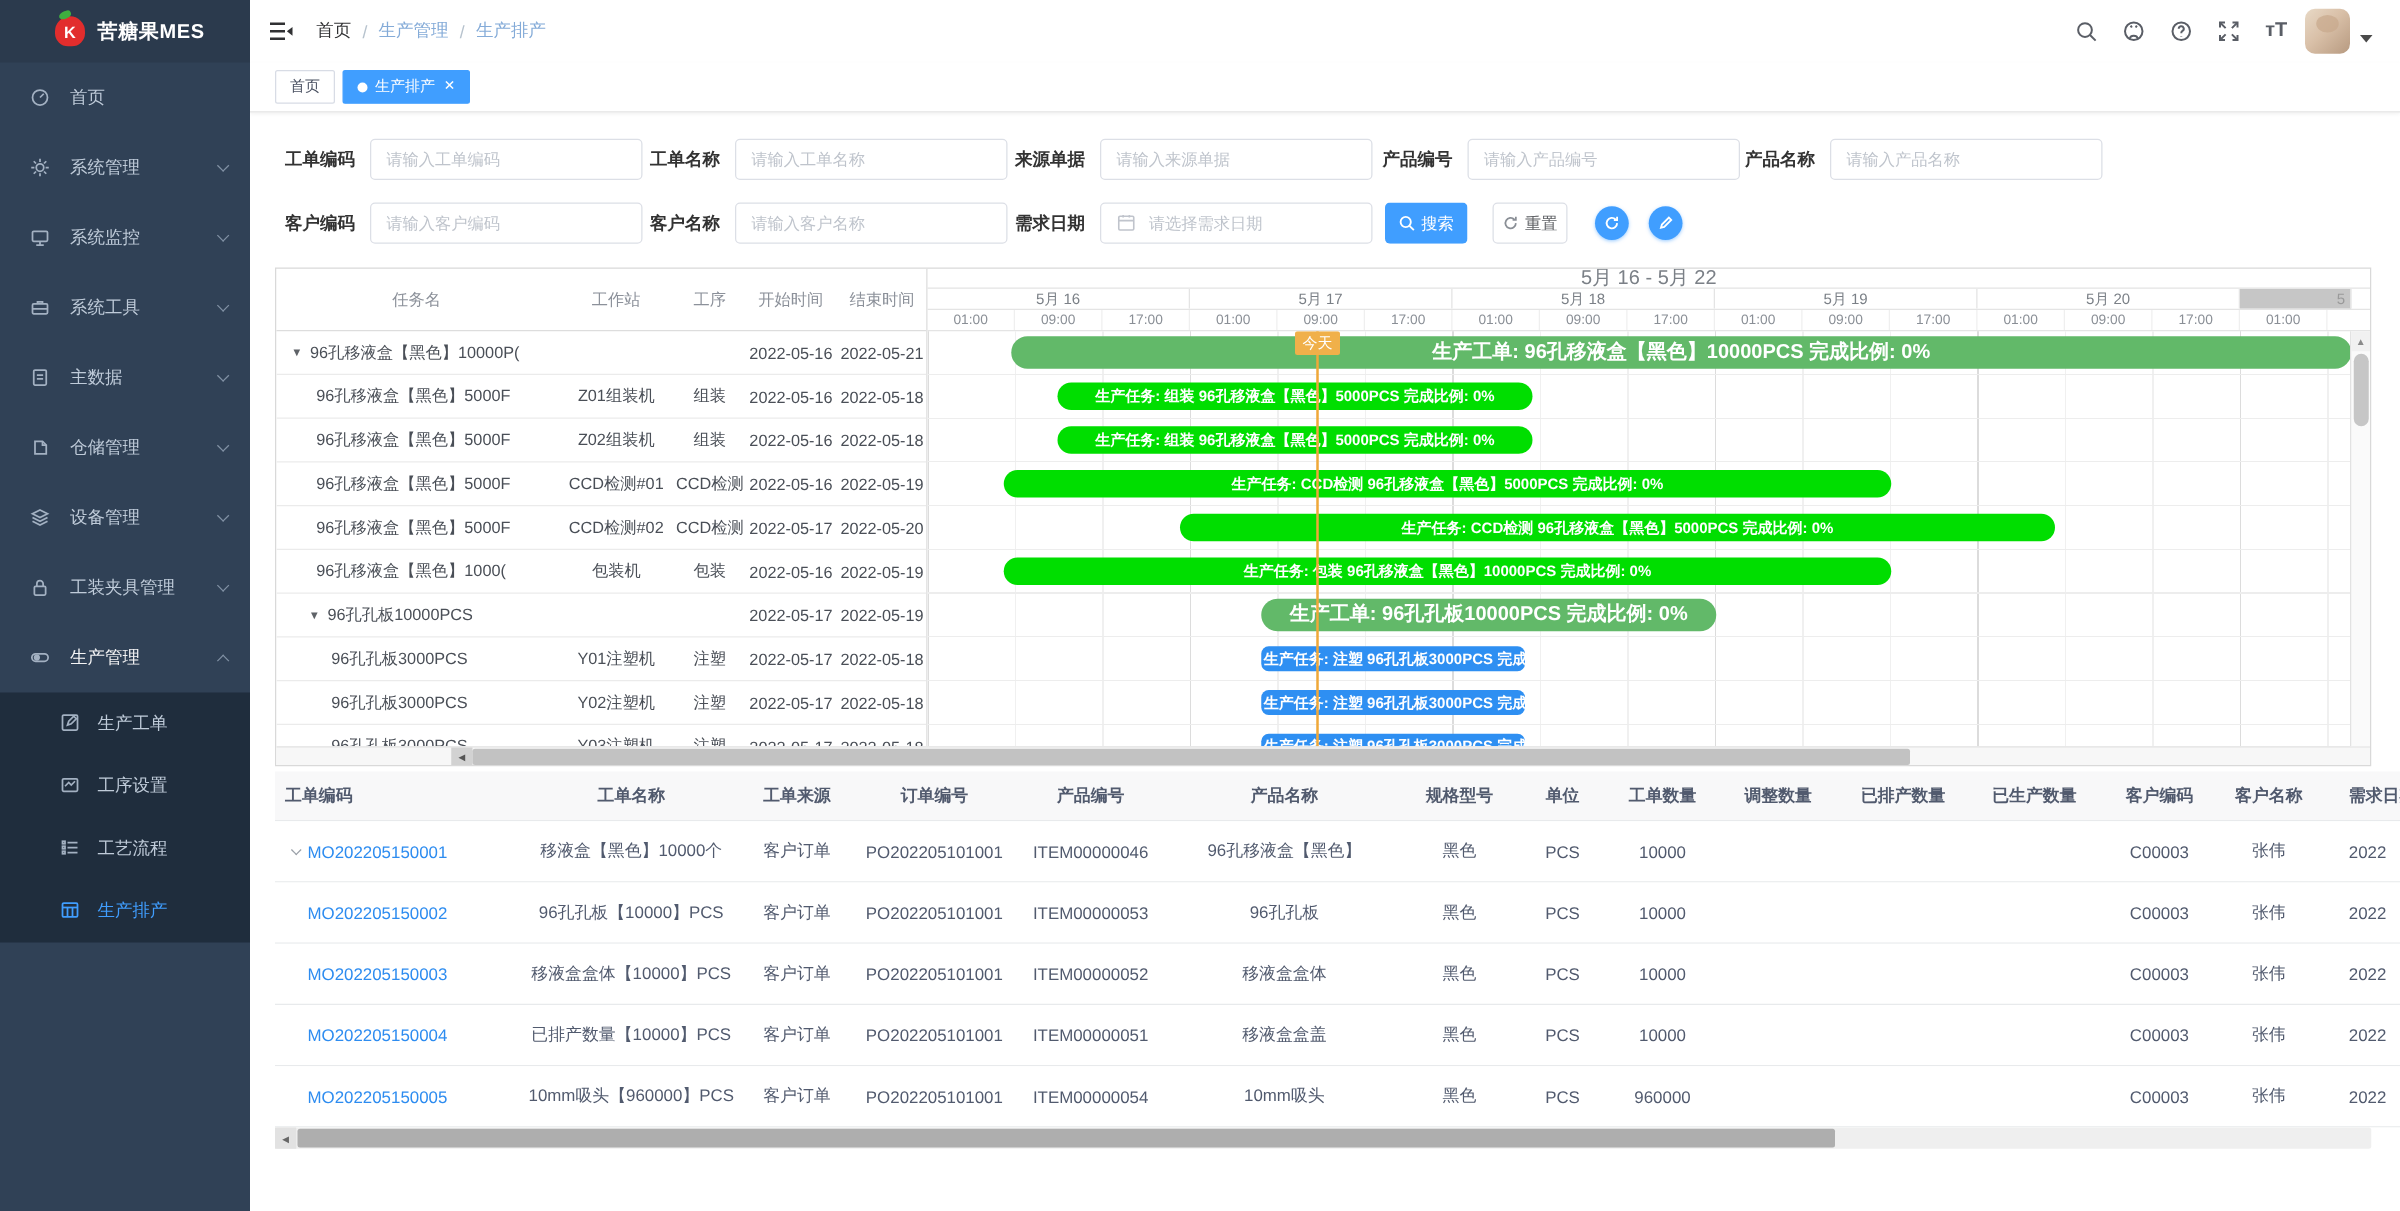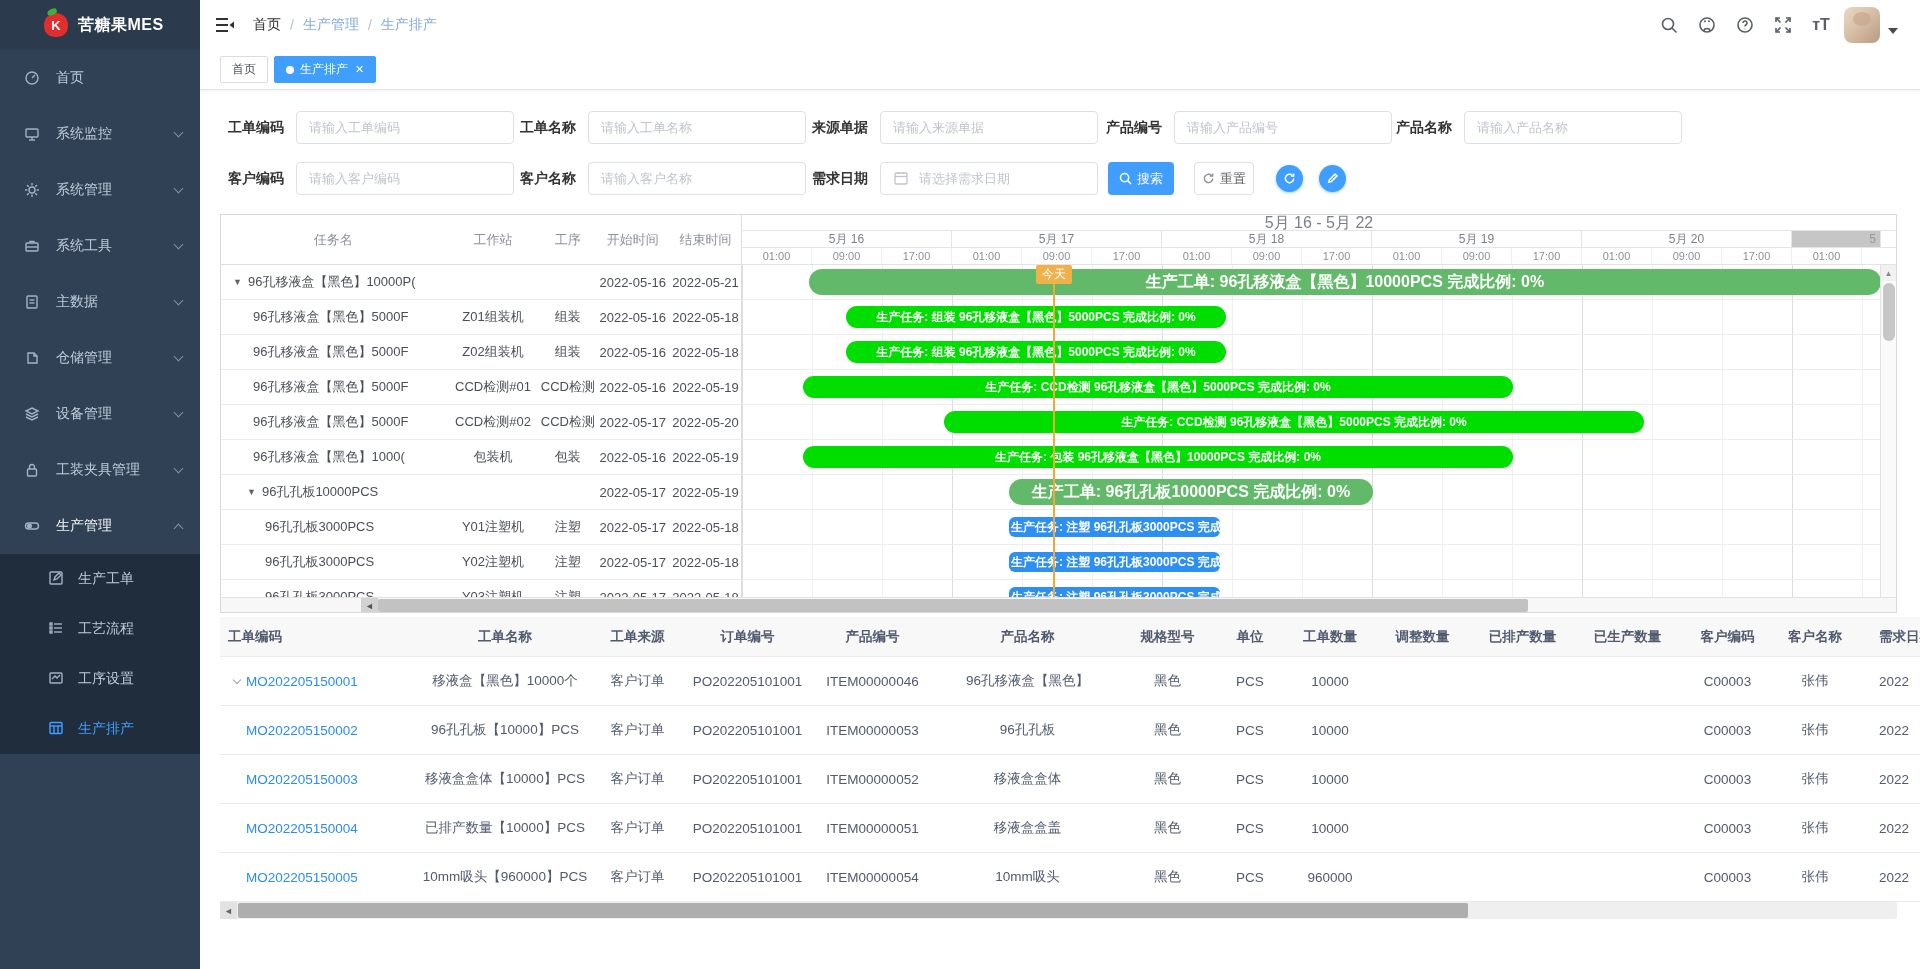--- a/index.html
+++ b/index.html
@@ -155,44 +155,44 @@
 
     <div class="menu-item">
       <span class="mi-icon"><svg viewBox="0 0 16 16">
             <circle cx="8" cy="8" r="6"></circle>
             <line x1="8" y1="8" x2="11" y2="5"></line>
           </svg></span>
       <span class="mi-label">首页</span>
     </div>
     <div class="menu-item">
       <span class="mi-icon"><svg viewBox="0 0 16 16">
-            <rect x="2" y="3" width="12" height="8" rx="1"></rect>
-            <line x1="8" y1="11" x2="8" y2="14"></line>
-            <line x1="5" y1="14" x2="11" y2="14"></line>
-          </svg></span>
-      <span class="mi-label">系统监控</span>
-      <span class="chev"></span>
-    </div>
-    <div class="menu-item">
-      <span class="mi-icon"><svg viewBox="0 0 16 16">
             <circle cx="8" cy="8" r="3"></circle>
             <line x1="8" y1="1" x2="8" y2="3.5"></line>
             <line x1="8" y1="12.5" x2="8" y2="15"></line>
             <line x1="1" y1="8" x2="3.5" y2="8"></line>
             <line x1="12.5" y1="8" x2="15" y2="8"></line>
             <line x1="3" y1="3" x2="4.8" y2="4.8"></line>
             <line x1="11.2" y1="11.2" x2="13" y2="13"></line>
             <line x1="13" y1="3" x2="11.2" y2="4.8"></line>
             <line x1="4.8" y1="11.2" x2="3" y2="13"></line>
           </svg></span>
       <span class="mi-label">系统管理</span>
       <span class="chev"></span>
     </div>
     <div class="menu-item">
       <span class="mi-icon"><svg viewBox="0 0 16 16">
+            <rect x="2" y="3" width="12" height="8" rx="1"></rect>
+            <line x1="8" y1="11" x2="8" y2="14"></line>
+            <line x1="5" y1="14" x2="11" y2="14"></line>
+          </svg></span>
+      <span class="mi-label">系统监控</span>
+      <span class="chev"></span>
+    </div>
+    <div class="menu-item">
+      <span class="mi-icon"><svg viewBox="0 0 16 16">
             <rect x="2" y="5" width="12" height="8" rx="1"></rect>
             <path d="M6 5V3.5h4V5"></path>
             <line x1="2" y1="9" x2="14" y2="9"></line>
           </svg></span>
       <span class="mi-label">系统工具</span>
       <span class="chev"></span>
     </div>
     <div class="menu-item">
       <span class="mi-icon"><svg viewBox="0 0 16 16">
             <rect x="3" y="2" width="10" height="12" rx="1"></rect>
@@ -236,38 +236,38 @@
       <span class="chev up"></span>
     </div>
 
     <div class="submenu">
       <div class="submenu-item">
         <span class="mi-icon"><svg viewBox="0 0 16 16">
               <rect x="2" y="2" width="12" height="12" rx="1"></rect>
               <path d="M6 10l1-3 4-4 2 2-4 4z"></path>
             </svg></span>
         <span>生产工单</span>
+      </div>
+      <div class="submenu-item">
+        <span class="mi-icon"><svg viewBox="0 0 16 16">
+              <rect x="2" y="3" width="12" height="10" rx="1"></rect>
+              <path d="M4 9l3-3 2 2 3-3"></path>
+            </svg></span>
+        <span>工序设置</span>
       </div>
       <div class="submenu-item">
         <span class="mi-icon"><svg viewBox="0 0 16 16">
               <line x1="6" y1="4" x2="14" y2="4"></line>
               <line x1="6" y1="8" x2="14" y2="8"></line>
               <line x1="6" y1="12" x2="14" y2="12"></line>
               <rect x="2" y="3" width="2" height="2"></rect>
               <rect x="2" y="7" width="2" height="2"></rect>
               <rect x="2" y="11" width="2" height="2"></rect>
             </svg></span>
         <span>工艺流程</span>
-      </div>
-      <div class="submenu-item">
-        <span class="mi-icon"><svg viewBox="0 0 16 16">
-              <rect x="2" y="3" width="12" height="10" rx="1"></rect>
-              <path d="M4 9l3-3 2 2 3-3"></path>
-            </svg></span>
-        <span>工序设置</span>
       </div>
       <div class="submenu-item active">
         <span class="mi-icon"><svg viewBox="0 0 16 16">
               <rect x="2" y="2.5" width="12" height="11" rx="1"></rect>
               <line x1="2" y1="6" x2="14" y2="6"></line>
               <line x1="6" y1="6" x2="6" y2="13.5"></line>
               <line x1="10" y1="6" x2="10" y2="13.5"></line>
             </svg></span>
         <span>生产排产</span>
       </div>

